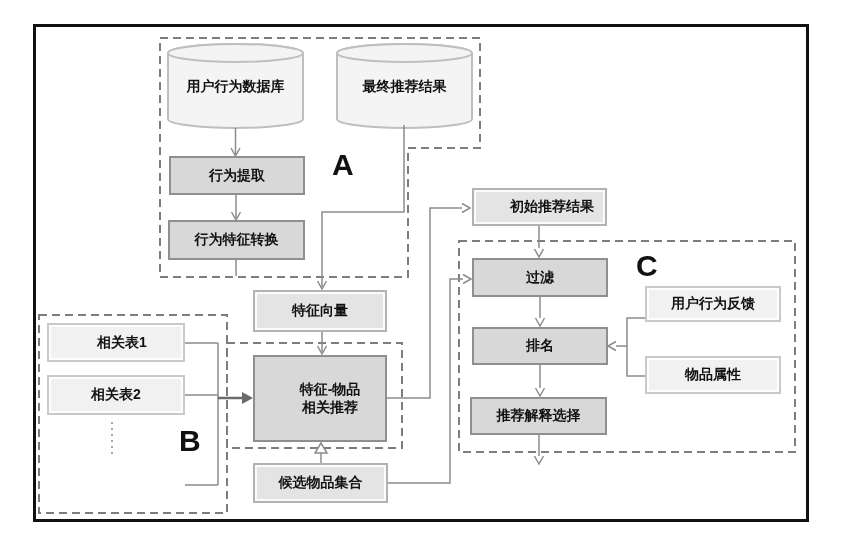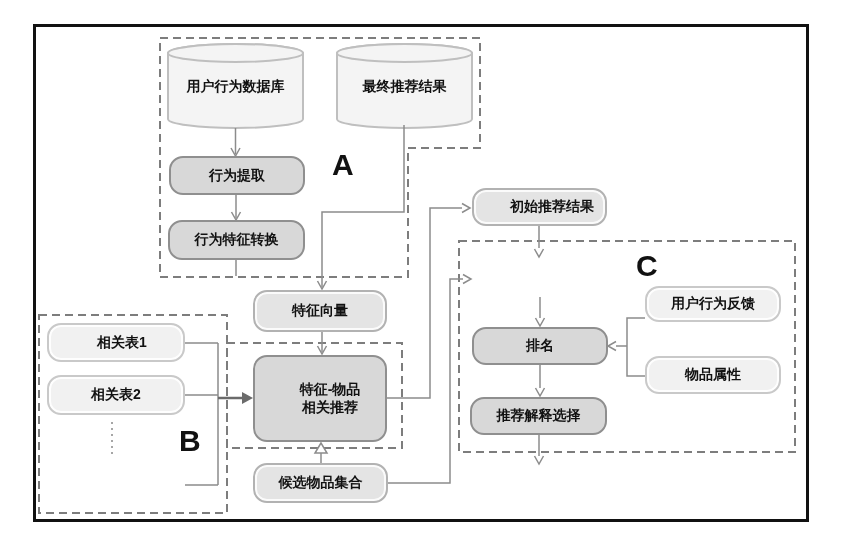--- a/index.html
+++ b/index.html
@@ -18,21 +18,21 @@
   svg.layer{position:absolute;left:0;top:0;width:863px;height:542px;}
   .svg-dashed{stroke:var(--dashed);fill:none;stroke-width:2;stroke-dasharray:8 5;}
   .svg-line{stroke:var(--connector);fill:none;stroke-width:1.5;}
   .svg-head{stroke:var(--connector);fill:none;stroke-width:1.5;}
   .svg-thick{stroke:var(--connector-dark);fill:none;stroke-width:2.5;}
   .svg-thick-head{fill:var(--connector-dark);stroke:none;}
   .svg-open-head{fill:#ffffff;stroke:var(--connector);stroke-width:1.5;}
   .svg-cyl{fill:var(--cylinder-fill);stroke:var(--cylinder-border);stroke-width:2;}
   .svg-dotted{stroke:#a6a6a6;fill:none;stroke-width:2;stroke-dasharray:2 4;}
   .node{position:absolute;box-sizing:border-box;display:flex;align-items:center;justify-content:center;
-        text-align:center;font-weight:bold;font-size:14px;line-height:1.25;border-radius:14px;}
+        text-align:center;font-weight:bold;font-size:14px;line-height:1.25;}
   .node--dark{background:var(--node-dark-fill);border:2px solid var(--node-dark-border);}
   .node--mid{background:var(--node-mid-fill);border:2px solid var(--node-mid-border);
              box-shadow:inset 0 0 0 2px rgba(255,255,255,.85);}
   .node--light{background:var(--node-light-fill);border:2px solid var(--node-light-border);
              box-shadow:inset 0 0 0 2px rgba(255,255,255,.9);}
   .node--multiline{white-space:pre-line;padding-left:20px;}
   .db-label{position:absolute;display:flex;align-items:center;justify-content:center;
             font-weight:bold;font-size:14px;}
   .group-label{position:absolute;font-weight:bold;font-size:30px;}
 </style>
@@ -113,18 +113,19 @@
   <div class="node node--dark" style="left:168px;top:220px;width:137px;height:40px;">行为特征转换</div>
   <div class="node node--mid" style="left:253px;top:290px;width:134px;height:42px;">特征向量</div>
   <div class="node node--dark node--multiline" style="left:253px;top:355px;width:134px;height:87px;">特征-物品
 相关推荐</div>
   <div class="node node--mid" style="left:253px;top:463px;width:135px;height:40px;font-family:Liberation Serif, serif;">候选物品集合</div>
 
   <div class="node node--light" style="left:47px;top:323px;width:138px;height:39px;padding-left:12px;">相关表1</div>
   <div class="node node--light" style="left:47px;top:375px;width:138px;height:40px;">相关表2</div>
 
   <div class="node node--mid" style="left:472px;top:188px;width:135px;height:38px;padding-left:25px;">初始推荐结果</div>
+  <div class="node node--dark" style="left:472px;top:258px;width:136px;height:39px;">过滤</div>
   <div class="node node--dark" style="left:472px;top:327px;width:136px;height:38px;">排名</div>
   <div class="node node--dark" style="left:470px;top:397px;width:137px;height:38px;">推荐解释选择</div>
 
   <div class="node node--light" style="left:645px;top:286px;width:136px;height:36px;">用户行为反馈</div>
   <div class="node node--light" style="left:645px;top:356px;width:136px;height:38px;">物品属性</div>
 </div>
 
 </body></html>

